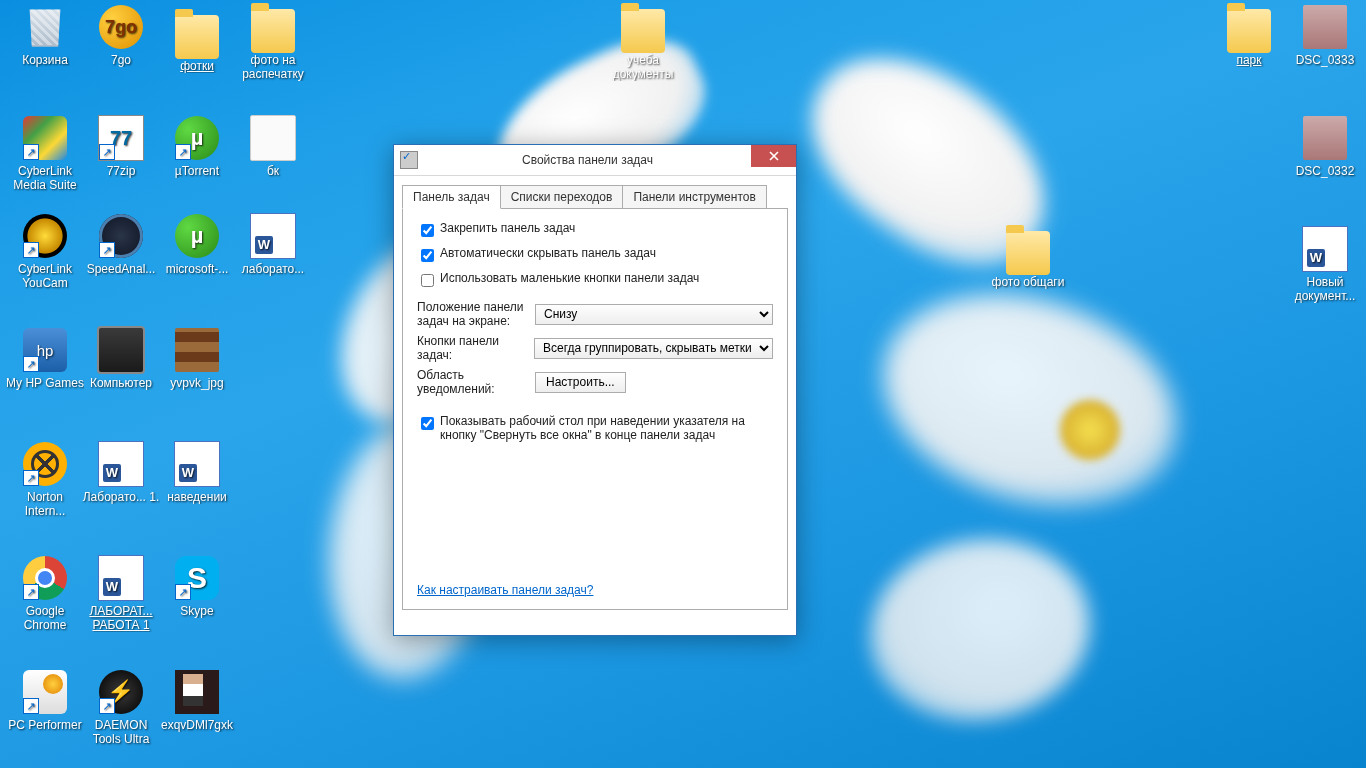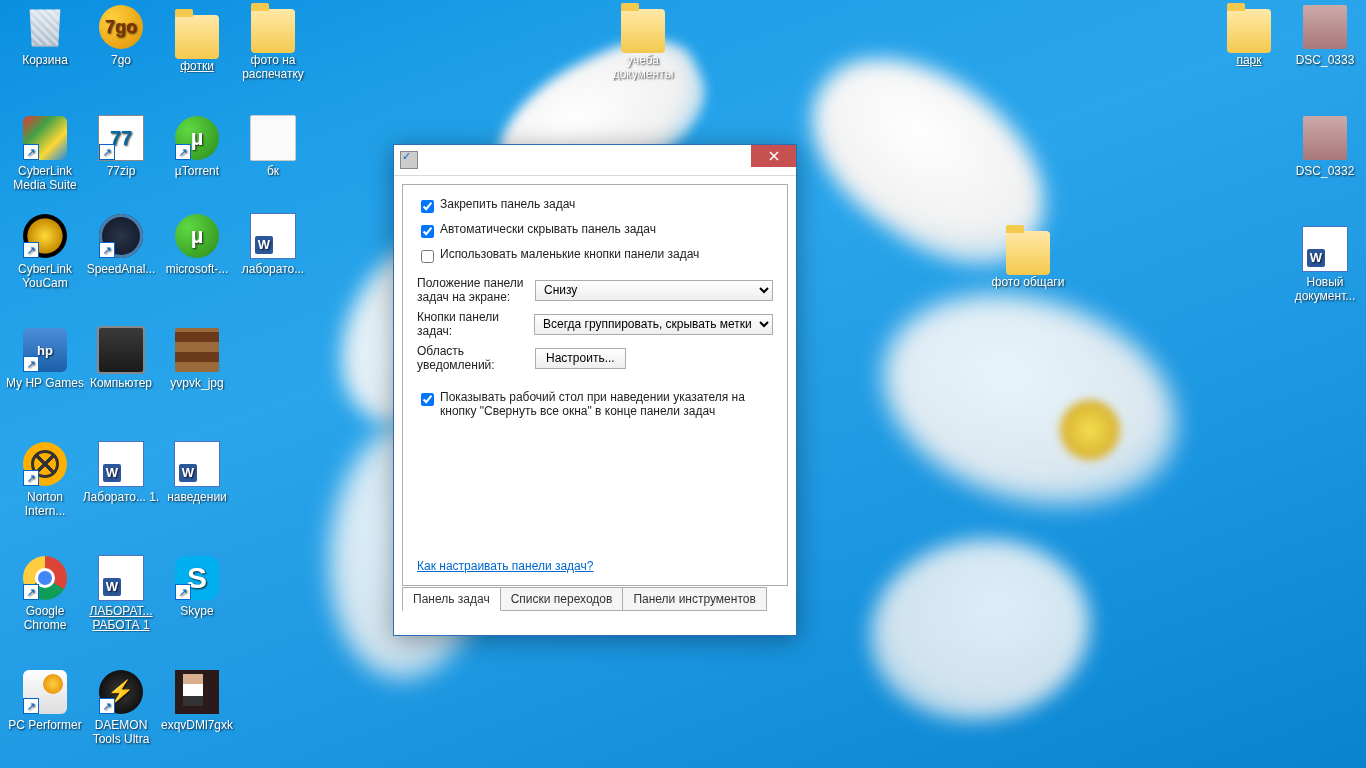--- a/index.html
+++ b/index.html
@@ -21,21 +21,21 @@
 .ic-folder{background:linear-gradient(#ffe9a8,#f5c94d);border-radius:2px 4px 4px 4px;position:relative;width:44px;height:36px;margin-top:8px}
 .ic-folder::before{content:'';position:absolute;top:-6px;left:0;width:18px;height:8px;background:#f5c94d;border-radius:2px 2px 0 0}
 .ic-7go{background:radial-gradient(circle at 30% 30%,#ffd040,#e09000);border-radius:50%;color:#803000;font-weight:bold;font-size:18px}
 .ic-dk{background:#222;border-radius:6px}
 .ic-77{background:#fff;border:1px solid #888;color:#0369a1;font-size:20px;font-weight:bold}
 .ic-ut{background:radial-gradient(circle at 30% 30%,#5fd943,#2a8a18);border-radius:50%;color:#fff;font-size:22px;font-weight:bold}
 .ic-yc{background:radial-gradient(circle at 50% 50%,#ffdb3a 0%,#c78a00 55%,#000 58%,#000 100%);border-radius:50%}
 .ic-sa{background:radial-gradient(circle at 50% 50%,#2a3548,#0a1020);border-radius:50%;box-shadow:inset 0 0 0 3px #4a7fb0}
 .ic-doc{background:#fff;border:1px solid #4a72c0;position:relative;width:36px;height:44px}
 .ic-doc::after{content:'W';position:absolute;bottom:4px;left:4px;width:18px;height:18px;background:#2b579a;color:#fff;font-size:13px;font-weight:bold;text-align:center;line-height:18px;border-radius:2px}
-.ic-hp{background:linear-gradient(#4a8fd8,#1a5fa8);border-radius:6px;color:#fff;font-size:13px;font-weight:bold}
+.ic-hp{background:linear-gradient(#4a8fd8,#1a5fa8);border-radius:6px;color:#fff;font-size:15px;font-weight:normal}
 .ic-pc{background:linear-gradient(#3a3a3a,#1a1a1a);border-radius:4px;border:2px solid #888;width:40px;height:32px}
 .ic-nt{background:#ffb000;border-radius:50%;position:relative}
 .ic-nt::after{content:'';position:absolute;inset:8px;border:3px solid #333;border-radius:50%;background:linear-gradient(45deg,transparent 45%,#333 45% 55%,transparent 55%),linear-gradient(-45deg,transparent 45%,#333 45% 55%,transparent 55%)}
 .ic-gc{background:conic-gradient(#db4437 0 120deg,#0f9d58 120deg 240deg,#ffcd40 240deg 360deg);border-radius:50%;position:relative}
 .ic-gc::after{content:'';position:absolute;inset:12px;background:#4285f4;border:3px solid #fff;border-radius:50%}
 .ic-sk{background:#00aff0;border-radius:25%;color:#fff;font-size:30px;font-weight:bold}
 .ic-pp{background:linear-gradient(#fff,#ddd);border-radius:6px;position:relative}
 .ic-pp::after{content:'';position:absolute;right:4px;top:4px;width:20px;height:20px;background:radial-gradient(circle,#ffd040,#e08000);border-radius:50%}
 .ic-dt{background:radial-gradient(circle at 50% 50%,#3a3a3a,#000);border-radius:50%;position:relative}
 .ic-dt::after{content:'⚡';position:absolute;inset:0;display:flex;align-items:center;justify-content:center;color:#ff9000;font-size:22px}
@@ -271,27 +271,33 @@
         <div class="ic">
           <div class="ic-per" style="width: 44px; height: 44px; display: flex; align-items: center; justify-content: center;"></div>
         </div>
         <div class="lb">exqvDMl7gxk</div>
       </div>
     </div>
 
   <div id="dlg">
     <div id="tbar">
       <div id="tico"></div>
+      <div id="ttxt">Свойства панели задач</div>
       <div id="xcls">
         <svg width="10" height="10" viewBox="0 0 10 10">
             <path d="M1 1L9 9M9 1L1 9" stroke="#fff" stroke-width="1.6"></path>
           </svg>
       </div>
     </div>
     <div id="body">
+      <div id="tabs">
+        <div class="tab act">Панель задач</div>
+        <div class="tab">Списки переходов</div>
+        <div class="tab">Панели инструментов</div>
+      </div>
       <div id="pane">
         <div class="row">
           <input type="checkbox" class="cb" checked="" style="">
           <span class="lbl">Закрепить панель задач</span>
         </div>
         <div class="row">
           <input type="checkbox" class="cb" checked="" style="">
           <span class="lbl">Автоматически скрывать панель задач</span>
         </div>
         <div class="row">
@@ -313,20 +319,15 @@
         <div class="grp">
           <div class="gl">Область уведомлений:</div>
           <button class="btn2">Настроить...</button>
         </div>
         <div class="row" style="margin-top:18px">
           <input type="checkbox" class="cb" checked="" style="">
           <span class="lbl" style="max-width:330px">Показывать рабочий стол при наведении указателя на кнопку "Свернуть все окна" в конце панели задач</span>
         </div>
         <a id="link">Как настраивать панели задач?</a>
       </div>
-      <div id="tabs">
-        <div class="tab act">Панель задач</div>
-        <div class="tab">Списки переходов</div>
-        <div class="tab">Панели инструментов</div>
-      </div>
     </div>
   </div>
 </div>
 
 </body></html>

